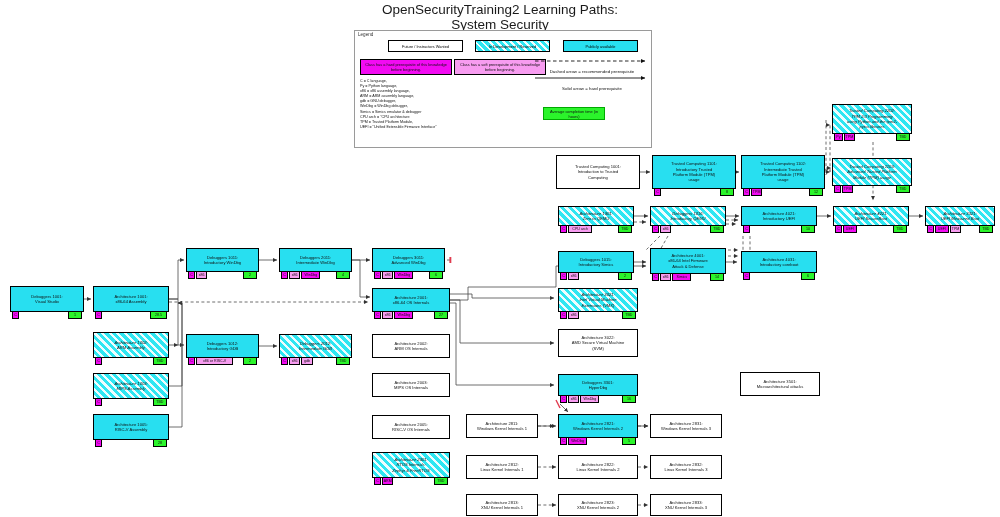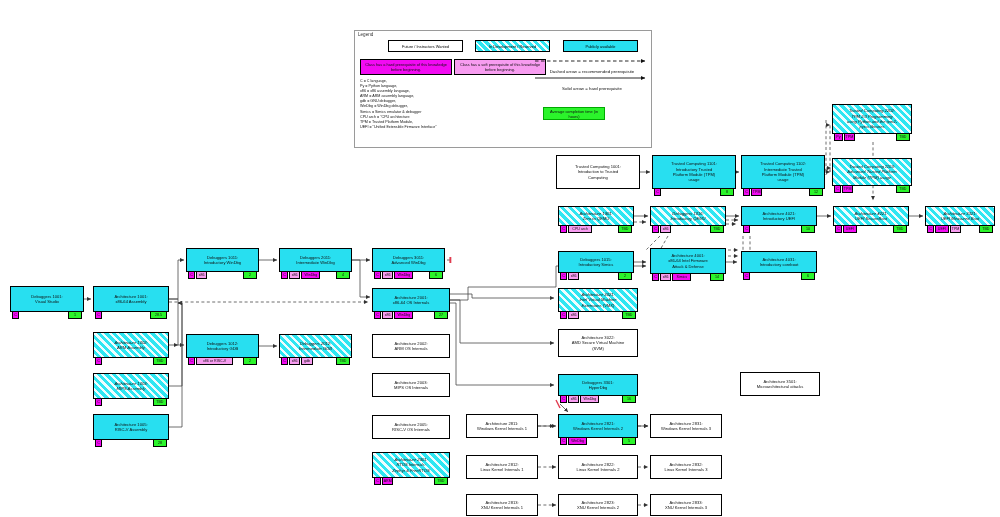--- a/index.html
+++ b/index.html
@@ -52,20 +52,22 @@
   .tag.hrs{background:#2bf42b;right:1px;min-width:14px;}
 
   
   svg#edges{position:absolute;left:0;top:0;width:1000px;height:517px;overflow:visible;}
 </style>
 </head>
 <body>
 
 <div id="canvas">
 
+  <div class="title">OpenSecurityTraining2 Learning Paths:
+System Security</div>
 
   <svg id="edges">
     <defs>
       <marker id="ah" markerWidth="6" markerHeight="6" refX="5" refY="3" orient="auto">
         <path d="M0,0.6 L5.2,3 L0,5.4 z" fill="#333"></path>
       </marker>
       <marker id="ahr" markerWidth="6" markerHeight="8" refX="2" refY="4" orient="auto">
         <rect x="0" y="0" width="2.4" height="8" fill="#e03b4f"></rect>
       </marker>
     </defs>

